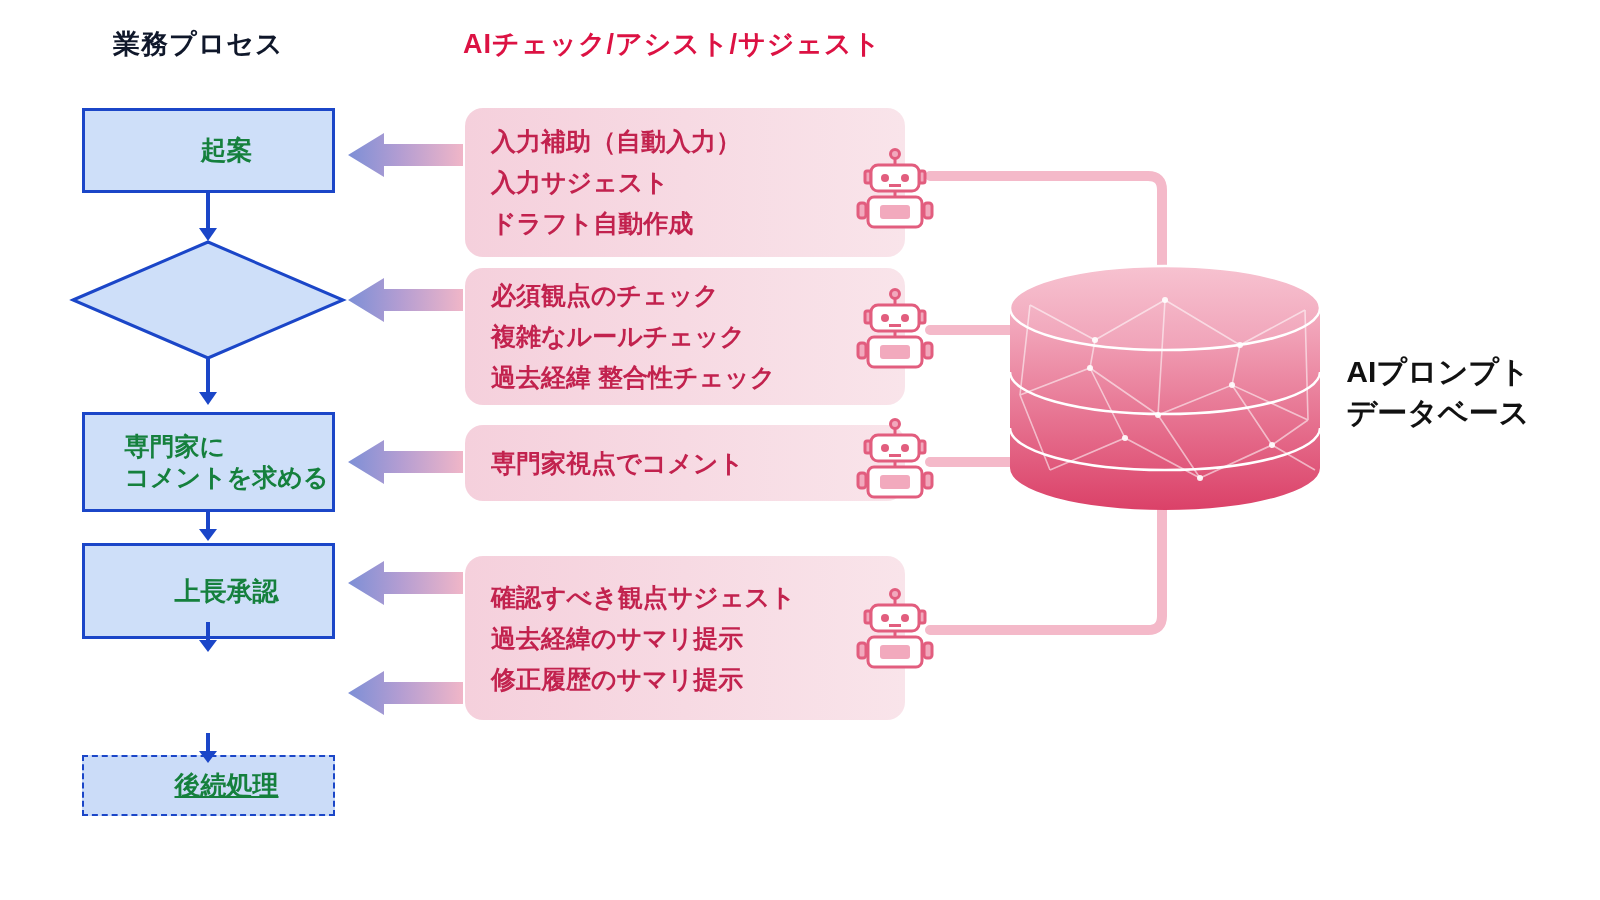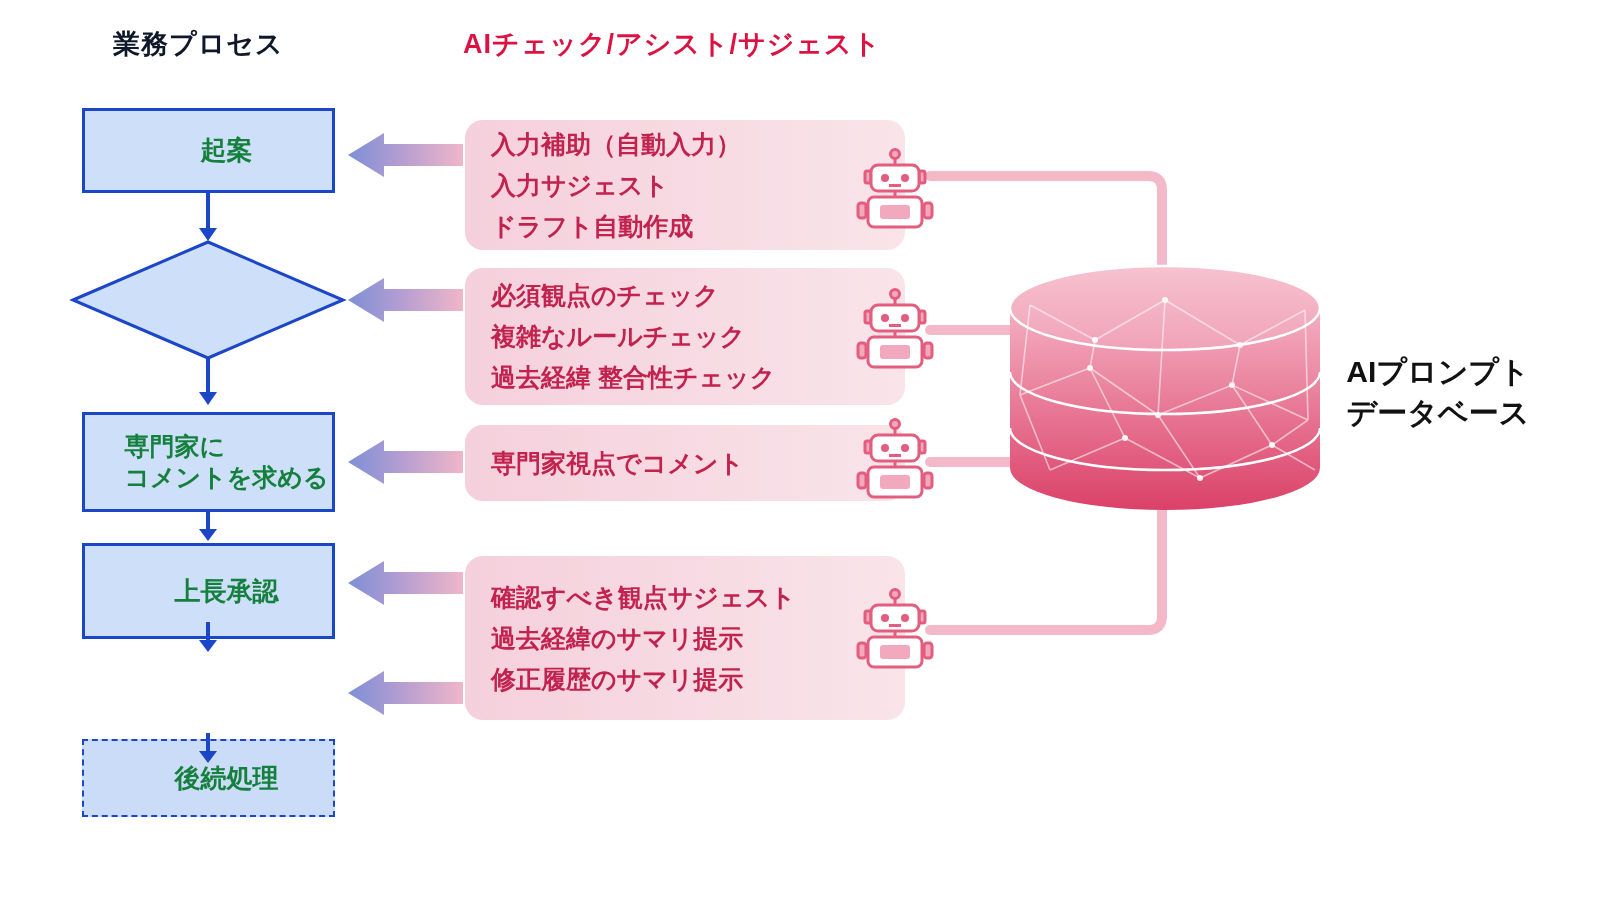--- a/index.html
+++ b/index.html
@@ -40,21 +40,21 @@
     font-weight:bold;font-size:30px;line-height:1.35;white-space:pre-line;
   }
   svg.overlay{position:absolute;left:0;top:0;pointer-events:none;z-index:4;}
   .txt-layer{z-index:5;}
 </style>
 </head>
 <body>
 
 <div id="stage">
 
-  <div class="abs aibox" style="top:120px;height:130px;">
+  <div class="abs aibox" style="top:108px;height:149px;">
     <div class="line">入力補助（自動入力）</div>
     <div class="line">入力サジェスト</div>
     <div class="line">ドラフト自動作成</div>
   </div>
   <div class="abs aibox" style="top:268px;height:137px;">
     <div class="line">必須観点のチェック</div>
     <div class="line">複雑なルールチェック</div>
     <div class="line">過去経緯 整合性チェック</div>
   </div>
   <div class="abs aibox" style="top:425px;height:76px;">
@@ -63,21 +63,21 @@
   <div class="abs aibox" style="top:556px;height:164px;">
     <div class="line">確認すべき観点サジェスト</div>
     <div class="line">過去経緯のサマリ提示</div>
     <div class="line">修正履歴のサマリ提示</div>
   </div>
 
   <div class="abs pbox" style="top:108px;height:85px;">起案</div>
   <div class="abs pbox" style="top:412px;height:100px;font-size:25px;">専門家に
 コメントを求める</div>
   <div class="abs pbox" style="top:543px;height:96px;">上長承認</div>
-  <div class="abs pbox pbox-dashed" style="top:739px;height:78px;">後続処理</div>
+  <div class="abs pbox pbox-dashed" style="top:755px;height:61px;text-decoration:underline;">後続処理</div>
 
   <svg class="overlay" width="1600" height="900" viewBox="0 0 1600 900">
     <defs>
       <linearGradient id="arrGrad" x1="0" y1="0" x2="1" y2="0">
         <stop offset="0%" stop-color="#7D8FD6"></stop>
         <stop offset="45%" stop-color="#B39DD2"></stop>
         <stop offset="100%" stop-color="#F0B6C8"></stop>
       </linearGradient>
       <linearGradient id="dbGrad" x1="0" y1="0" x2="0" y2="1">
         <stop offset="0%" stop-color="#F4AFC2"></stop>

